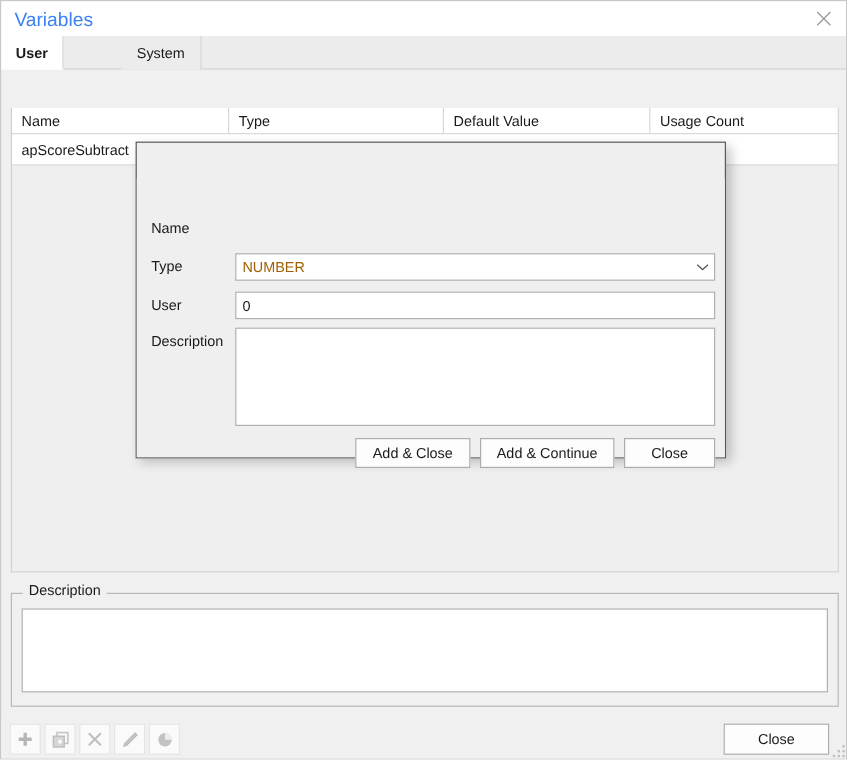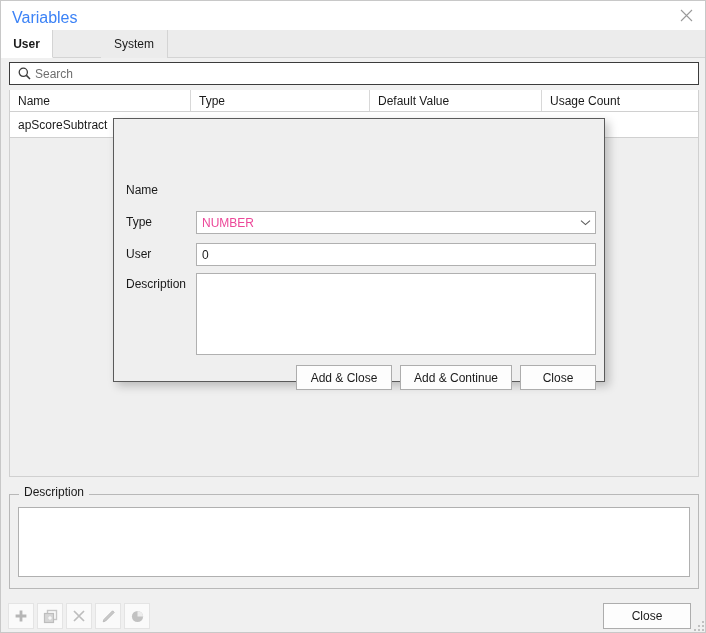--- a/index.html
+++ b/index.html
@@ -391,21 +391,21 @@
     border: 1px solid #b0b0b0;
     box-sizing: border-box;
     display: flex;
     align-items: center;
     cursor: pointer;
   }
   .select-value {
     flex: 1;
     padding-left: 5px;
     font-size: 12px;
-    color: #ec4899;
+    color: #a16207;
     white-space: nowrap;
     overflow: hidden;
   }
   .select-arrow {
     width: 20px;
     display: flex;
     align-items: center;
     justify-content: center;
   }
 
@@ -459,29 +459,20 @@
 
   <div class="tabstrip">
     <div class="tab active" id="tab-user">
       <span>User</span>
     </div>
     <div class="tab inactive" id="tab-system">
       <span>System</span>
     </div>
   </div>
 
-  <div class="searchbar">
-    <span class="search-icon">
-      <svg width="13" height="13" viewBox="0 0 13 13">
-        <circle cx="5.3" cy="5.3" r="4.1" stroke="#3c3c3c" stroke-width="1.3" fill="none"></circle>
-        <path d="M8.4 8.4 L12 12" stroke="#3c3c3c" stroke-width="1.5" fill="none"></path>
-      </svg>
-    </span>
-    <input class="search-input" type="text" placeholder="Search" style="">
-  </div>
 
   <div class="table-wrap">
     <div class="table-header">
       <div class="th" id="th-name">Name</div>
       <div class="th" id="th-type">Type</div>
       <div class="th" id="th-defv">Default Value</div>
       <div class="th" id="th-usage">Usage Count</div>
     </div>
     <div class="table-row">
       <div class="td" id="td-name">apScoreSubtract</div>

